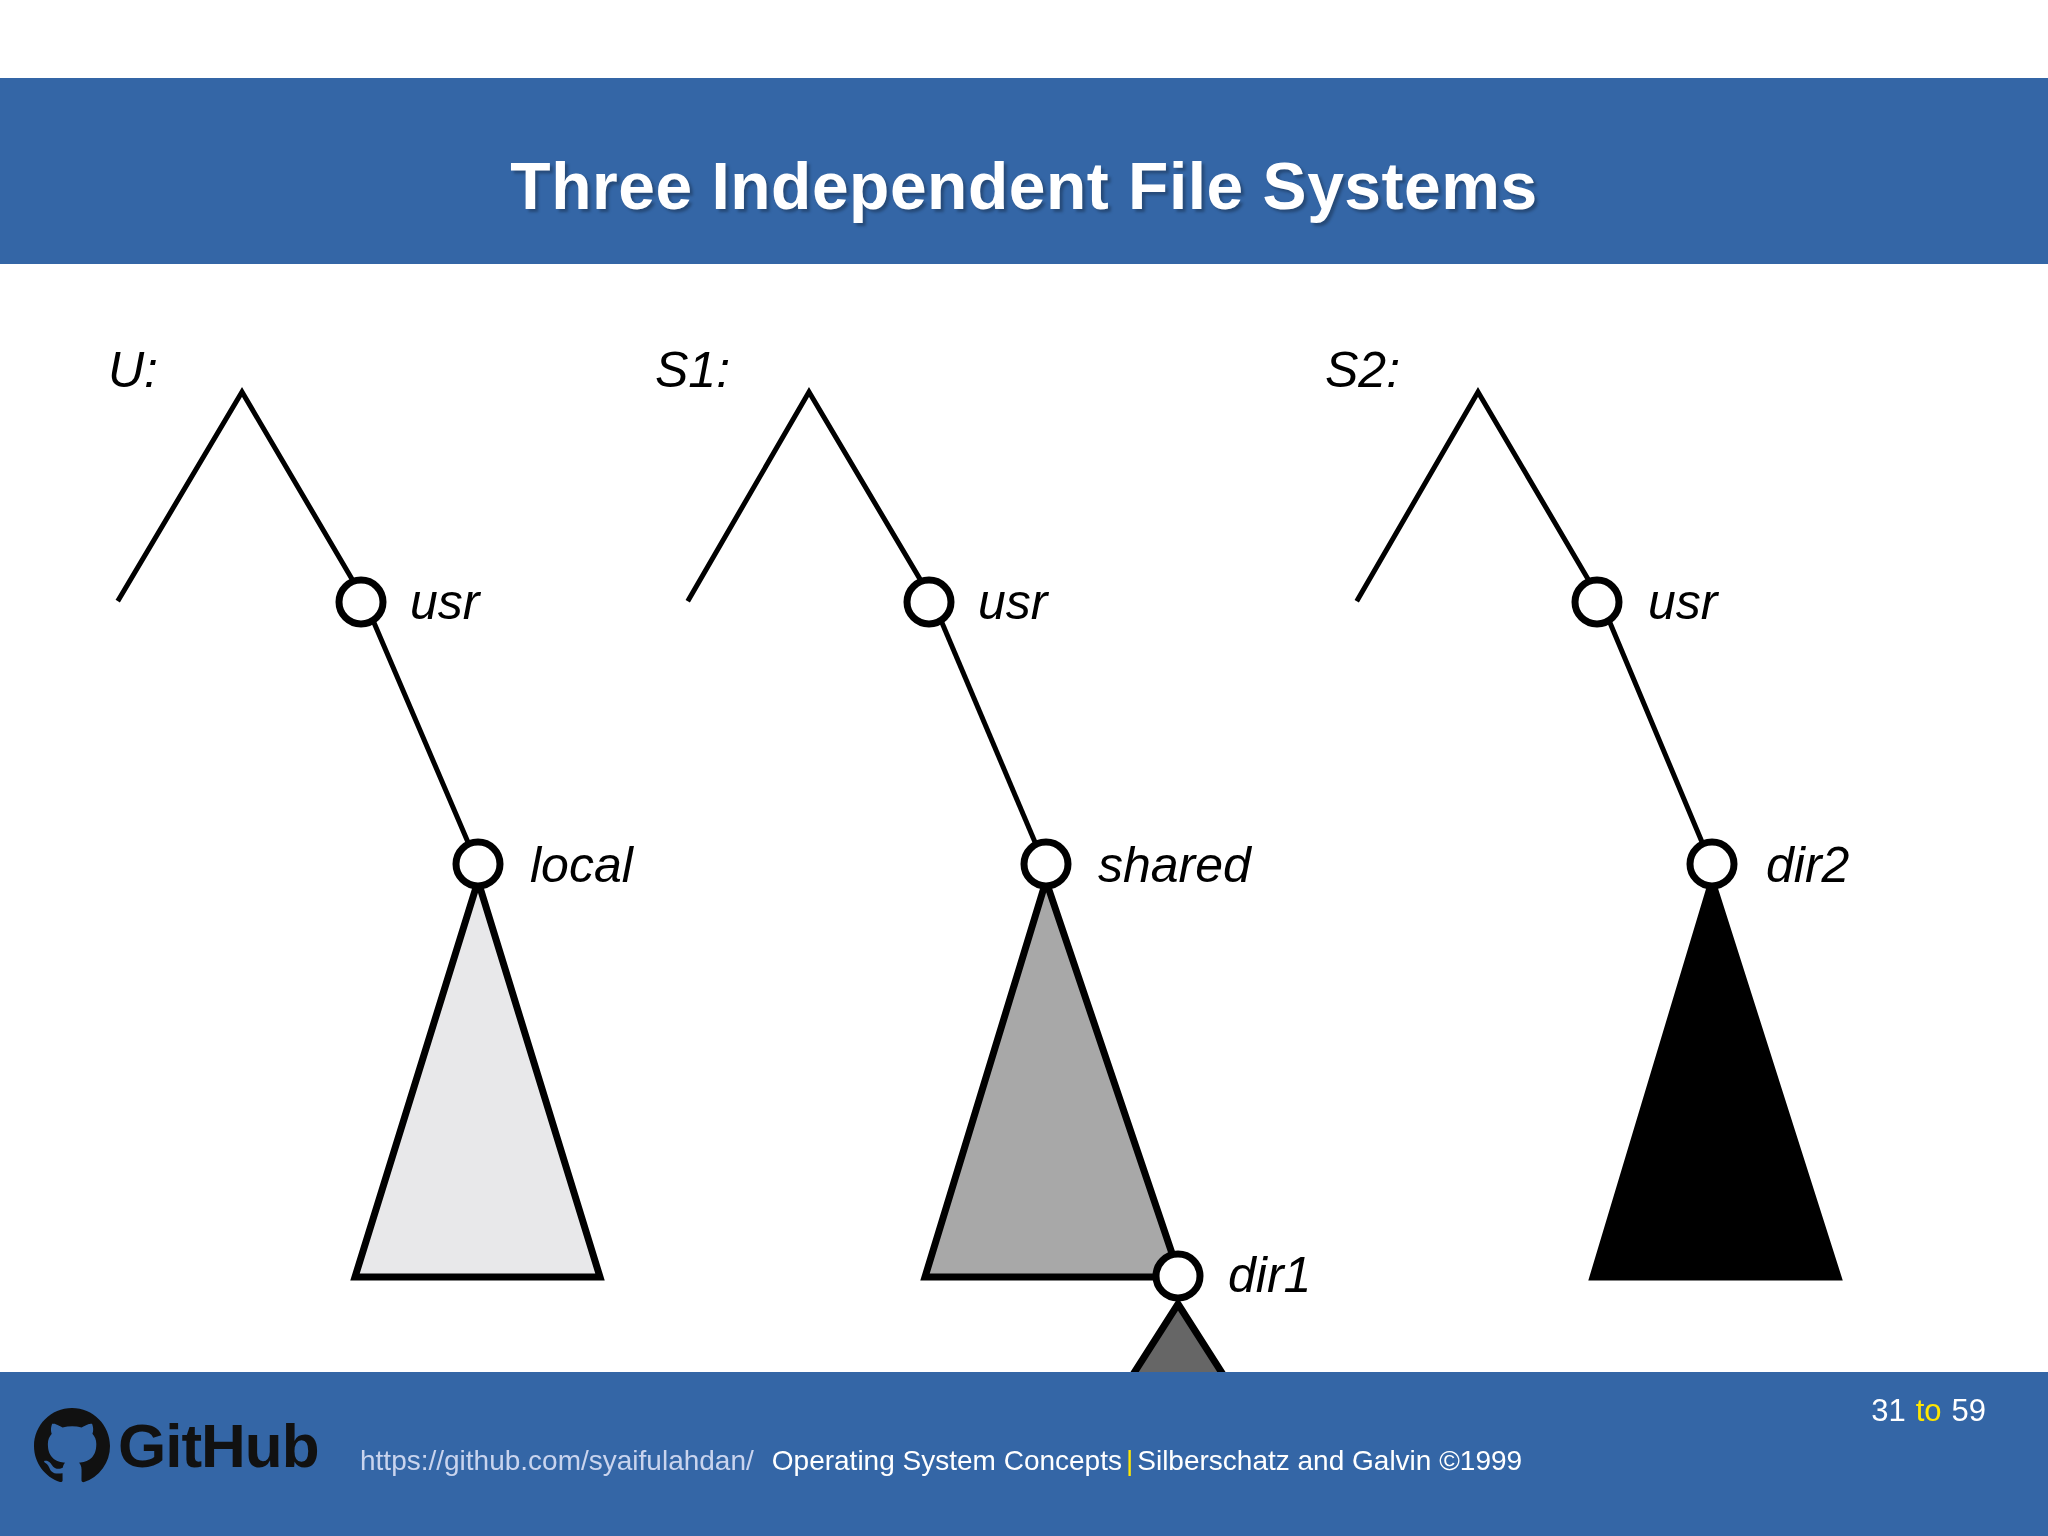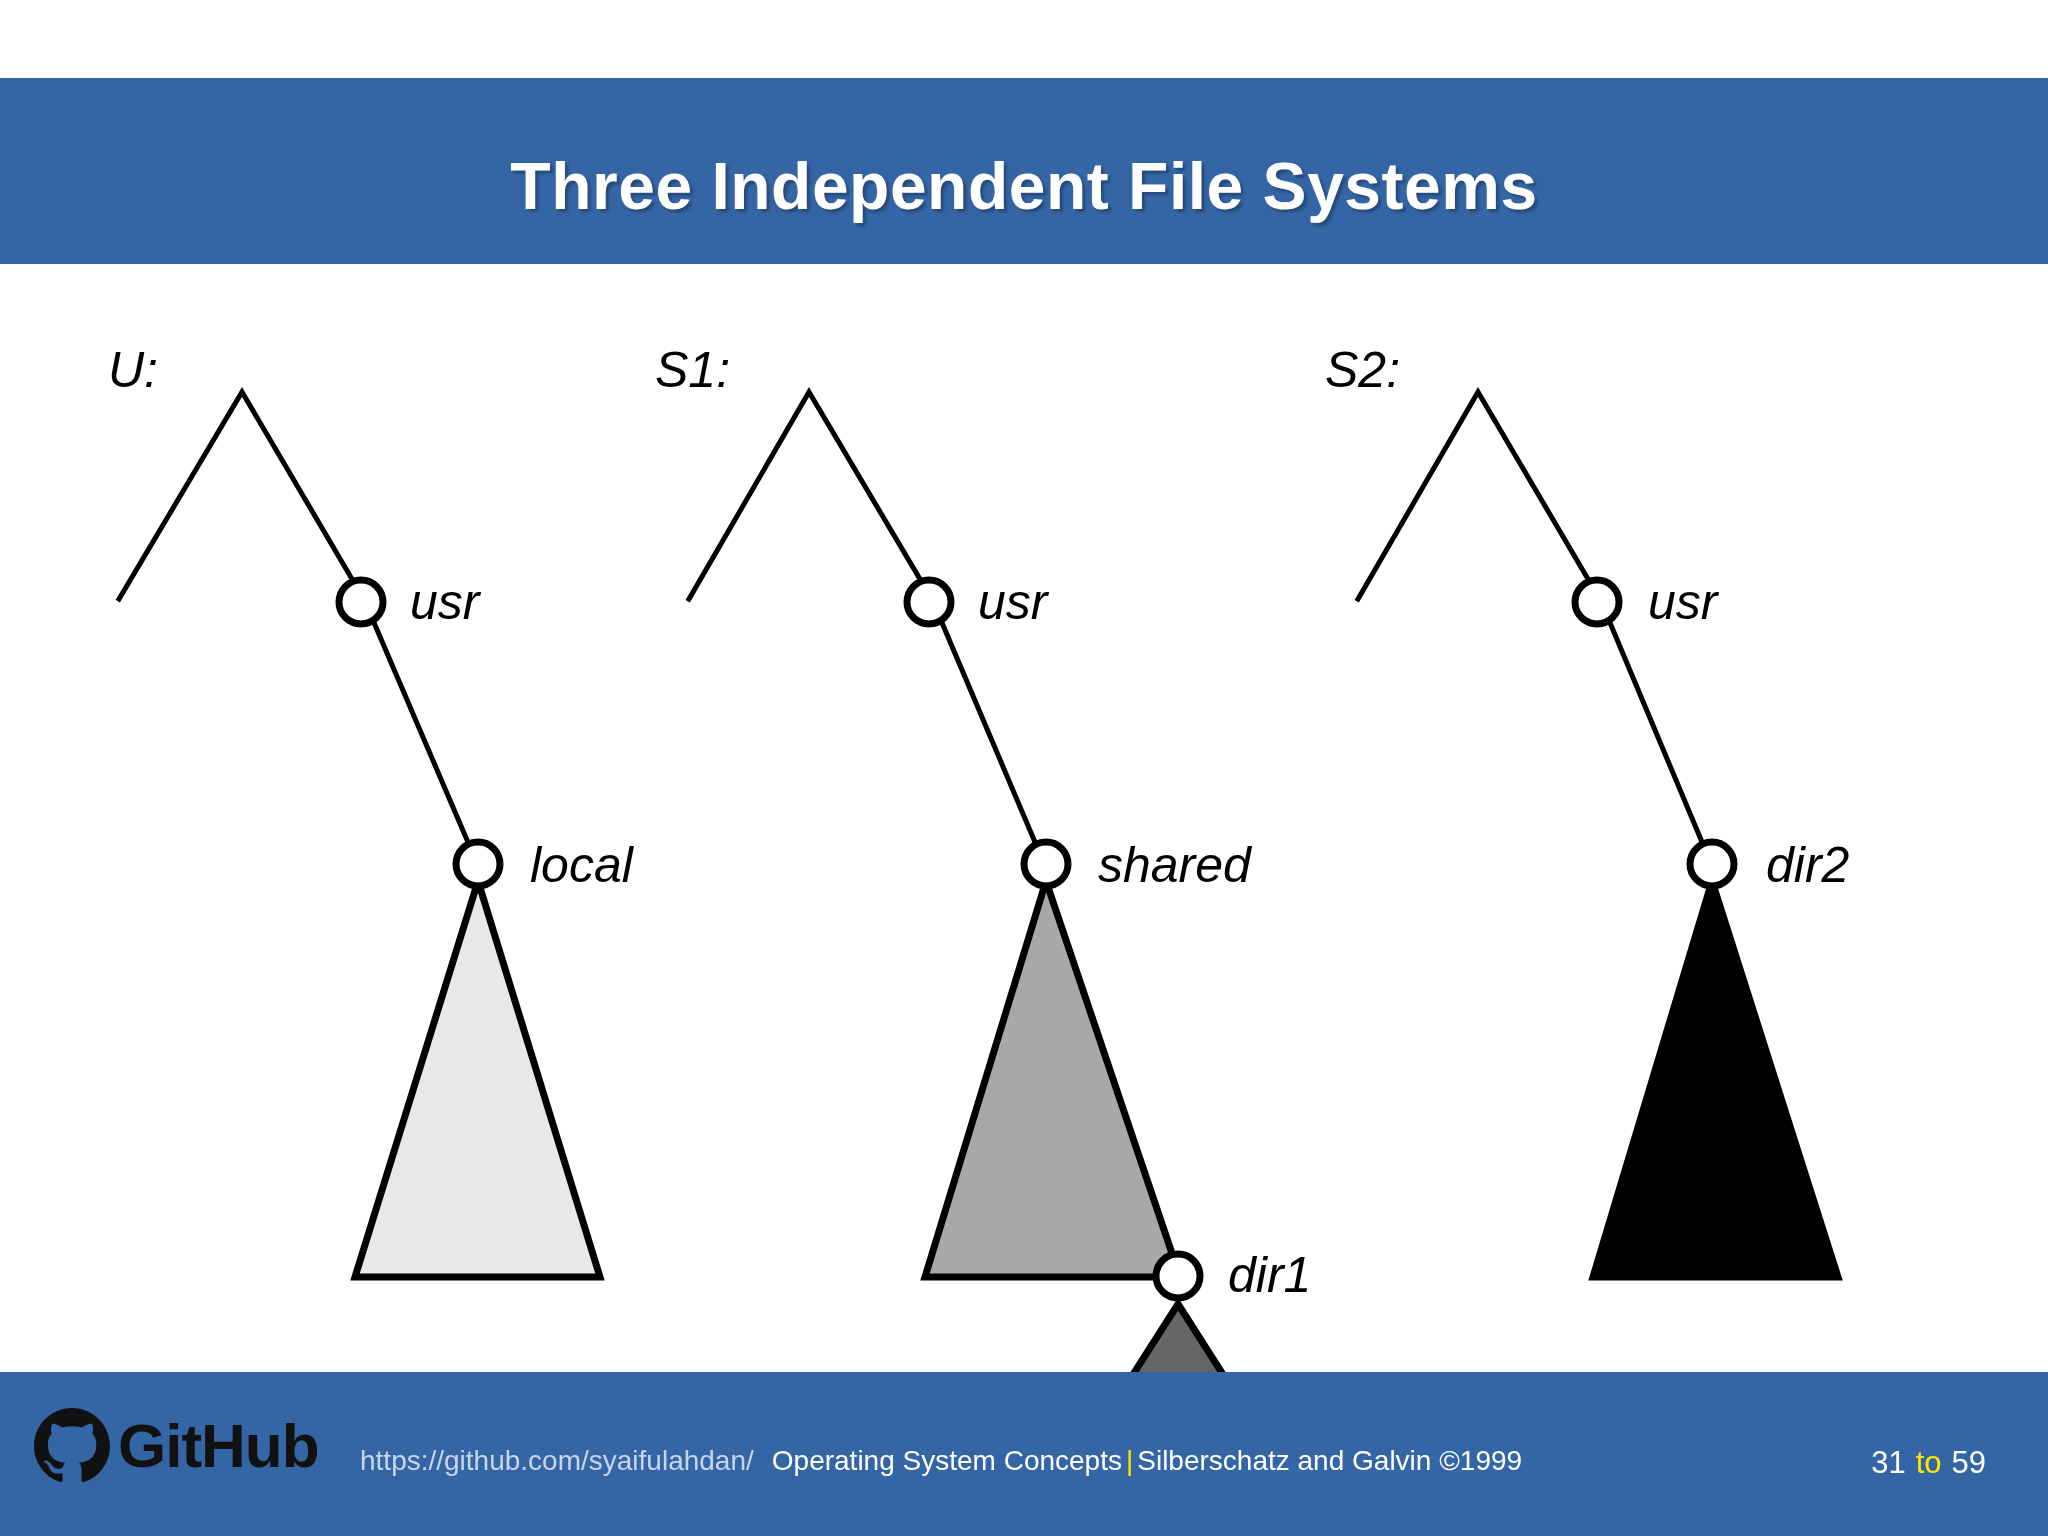--- a/index.html
+++ b/index.html
@@ -149,21 +149,21 @@
     color: #ffffff;
     margin-left: 18px;
   }
   .pipe-sep {
     color: #ffe600;
     padding: 0 4px;
   }
   #footer-pager {
     position: absolute;
     right: 62px;
-    top: 1445px;
+    top: 1393px;
     white-space: nowrap;
     font-family: "Liberation Sans", sans-serif;
     font-size: 31px;
     color: #ffffff;
   }
   #pager-to {
     color: #ffe600;
     padding: 0 10px;
   }
 </style>

